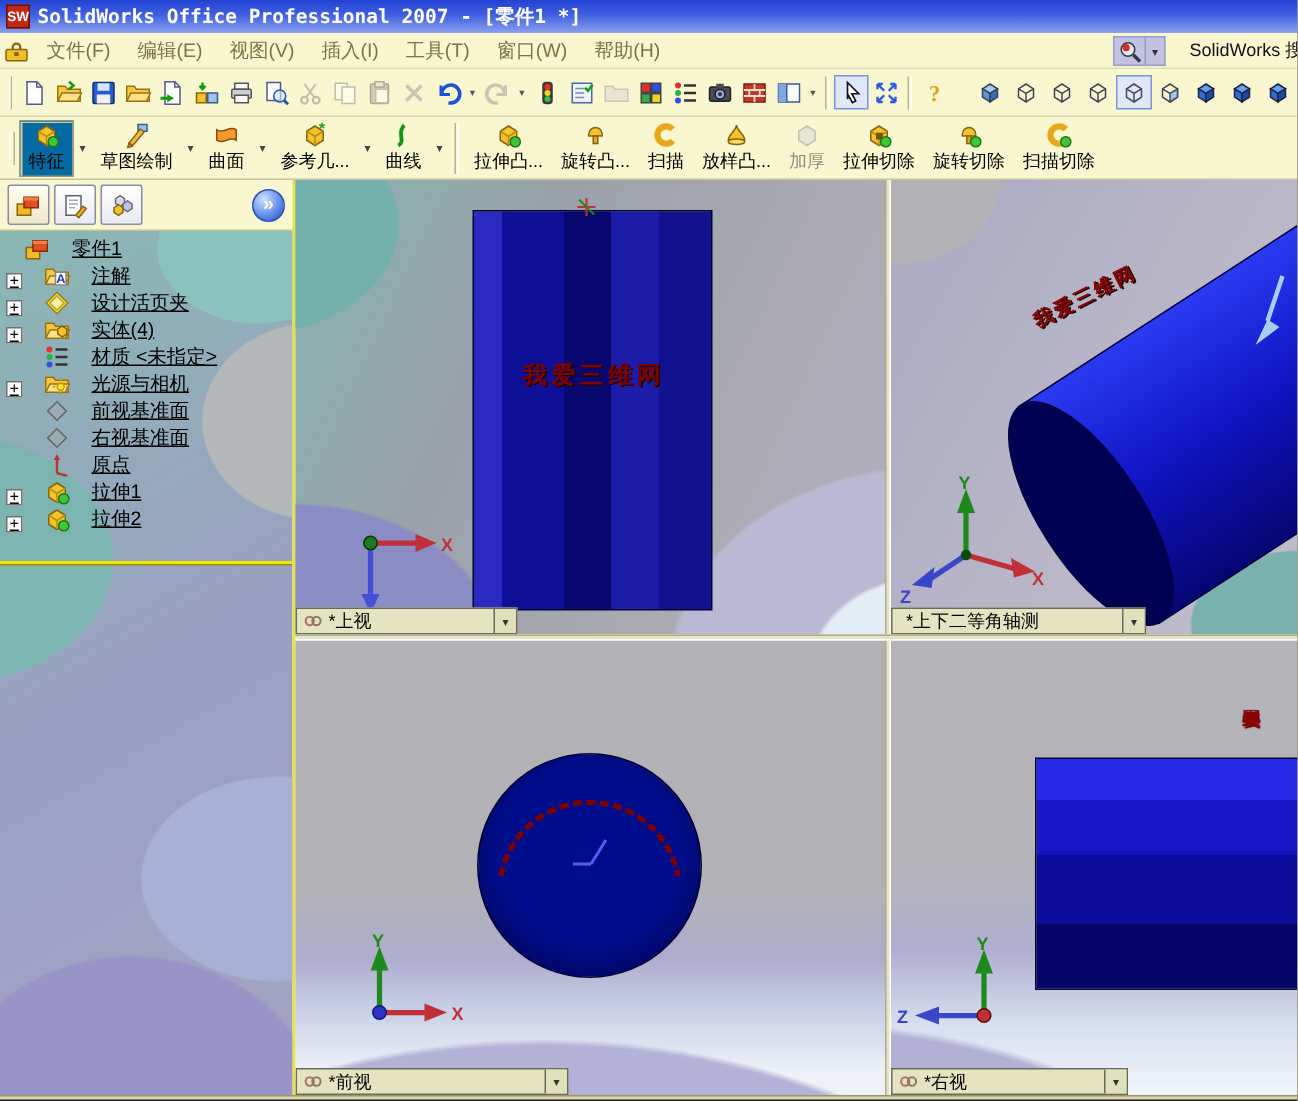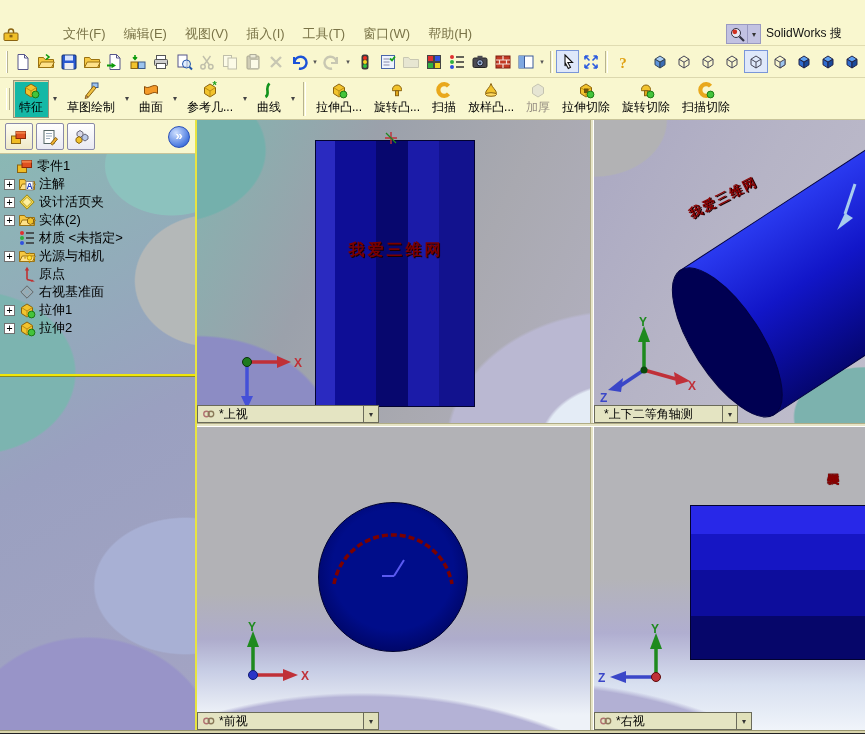--- a/index.html
+++ b/index.html
@@ -10,49 +10,49 @@
   #titlebar { position:absolute; left:0; top:0; width:865px; height:22px;
     background:linear-gradient(180deg,#2342d2 0%,#3f5fe0 45%,#8aa0ee 100%);
     display:flex; align-items:center; gap:5px; padding-left:4px;
     font-family:"DejaVu Sans Mono", monospace; font-weight:bold; font-size:13px; color:#fff; }
   .swlogo { width:16px; height:16px; background:#c02818; border:1px solid #6e0e06;
     color:#fff; font-size:9px; font-weight:bold; display:flex; align-items:center; justify-content:center;
     font-family:"Liberation Sans", sans-serif; }
 
   
   #menubar { position:absolute; left:0; top:22px; width:865px; height:24px; background:#f9f7cf;
-    border-bottom:1px solid #e0dcb2; display:flex; align-items:center; font-size:13px; color:#7a7448;gap:32px; }
+    border-bottom:1px solid #e0dcb2; display:flex; align-items:center; font-size:13px; color:#7a7448; }
   #menubar .appicon { width:22px; height:20px; display:flex; align-items:center; justify-content:center; }
   .mitem { padding:0 9px; height:100%; display:flex; align-items:center; cursor:default; }
   #searchbox { margin-left:auto; display:flex; align-items:center; height:20px; margin-right:0; }
   #searchbox .sicon { width:22px; height:20px; background:#c2c2e2; border:1px solid #9a9ac2;
     display:flex; align-items:center; justify-content:center; }
   #searchbox .sdd { width:13px; font-size:8px; color:#333; text-align:center; background:#c2c2e2;
     border:1px solid #9a9ac2; border-left:none; height:20px; line-height:20px; }
-  #searchbox .slabel { font-size:12px; color:#111; padding:0 2px 0 5px; white-space:nowrap; overflow:hidden; width:104px; }
+  #searchbox .slabel { font-size:12px; color:#111; padding:0 2px 0 16px; white-space:nowrap; overflow:hidden; width:88px; }
 
   
   #toolbar1 { position:absolute; left:0; top:46px; width:865px; height:32px; background:#f9f7cf;
     border-bottom:1px solid #dcd8ae; display:flex; align-items:center; padding-left:3px; }
   .grip { width:4px; height:22px; border-left:1px solid #fff; border-right:1px solid #b8b490; margin:0 3px; }
   .tbtn { width:23px; height:23px; display:flex; align-items:center; justify-content:center; border:1px solid transparent; }
   .tbtn.sel { border:1px solid #7a96d8; background:#dfe8fa; }
   .tbtn.dis { opacity:.5; filter:grayscale(.9); }
   .tdd { width:10px; font-size:7px; color:#555; text-align:center; }
   .tsep { width:3px; height:22px; border-left:1px solid #b8b490; border-right:1px solid #fff; margin:0 3px; }
   #viewbar { margin-left:14px; display:flex; align-items:center; }
   #viewbar .tbtn { width:24px; }
   .clip { width:9px; overflow:hidden; }
 
   #toolbar2 { position:absolute; left:0; top:78px; width:865px; height:42px; background:#f9f7cf;
     border-bottom:1px solid #c8c49a; display:flex; align-items:center; padding-left:3px; overflow:hidden; }
   .fbtn { display:flex; flex-direction:column; align-items:center; justify-content:center;
     padding:1px 5px 2px; height:38px; font-size:12px; color:#000; white-space:nowrap; border:1px solid transparent; }
   .fbtn .ficon { height:20px; display:flex; align-items:center; }
-  .fbtn.sel { background:#14b8a6; border:1px solid #9a967a; box-shadow:1px 1px 0 #d8d4aa inset;text-align:center; }
+  .fbtn.sel { background:#0369a1; border:1px solid #9a967a; box-shadow:1px 1px 0 #d8d4aa inset;text-align:center; }
   .fbtn.dis { opacity:.55; filter:grayscale(.85); }
   .fbtn.dis .flabel { color:#701a75; }
   .fdd { width:12px; font-size:8px; color:#444; text-align:center; align-self:center; }
   .fsep { width:3px; height:34px; border-left:1px solid #b8b490; border-right:1px solid #fff; margin:0 4px; }
 
   
   #panel { position:absolute; left:0; top:120px; width:197px; height:610px; border-right:2px solid #e8e440; overflow:hidden; }
   #ptabs { height:34px; background:#f9f7cf; border-bottom:1px solid #c8c49a; display:flex; align-items:center; gap:3px; padding:0 5px; }
   .ptab { width:28px; height:27px; border:1px solid #8a8aa8; border-radius:2px;
     background:linear-gradient(#ffffff,#e9e9f2); display:flex; align-items:center; justify-content:center; }
@@ -61,21 +61,21 @@
     background:radial-gradient(circle at 35% 30%, #cfe0ff, #4a7ae0 70%, #2a50b8);
     color:#fff; font-size:13px; font-weight:bold; display:flex; align-items:center; justify-content:center; padding-bottom:2px; }
   #ptree { position:absolute; left:0; top:34px; right:0; bottom:0; padding-top:3px;
     background:
       radial-gradient(120px 90px at 88% 2%, #8cc2be 0 55%, rgba(0,0,0,0) 56%),
       radial-gradient(150px 130px at 108% 22%, #b4b8b8 0 50%, rgba(0,0,0,0) 51%),
       radial-gradient(230px 180px at -15% 38%, #7cb4b0 0 45%, rgba(0,0,0,0) 46%),
       radial-gradient(260px 240px at 45% 105%, #9894c8 0 50%, rgba(0,0,0,0) 51%),
       radial-gradient(200px 150px at 95% 75%, #a8b0d4 0 45%, rgba(0,0,0,0) 46%),
       linear-gradient(150deg, #8ab8b4 0%, #9aa0c0 50%, #a4a4c4 100%); }
-  .trow { height:18px; display:flex; align-items:center; gap:3px; font-size:13px; color:#000; padding-left:4px; }
+  .trow { height:18px; display:flex; align-items:flex-end; gap:14px; font-size:13px; color:#000; padding-left:4px;text-decoration:underline; }
   .trow.troot { padding-left:16px; }
   .plus { width:11px; height:11px; border:1px solid #707070; background:#fff; font-size:10px; line-height:9px;
     text-align:center; color:#000; flex:none; font-family:"DejaVu Sans Mono", monospace; }
   .plus-spacer { width:11px; flex:none; }
   .ticon { width:18px; height:18px; flex:none; display:flex; align-items:center; justify-content:center; }
   .tlabel { white-space:nowrap; }
   #rollback { position:absolute; left:0; right:0; top:220px; height:3px; background:#f0e60a; border-bottom:1px solid #8a8a20; }
 
   
   #graphics { position:absolute; left:197px; top:120px; width:668px; height:610px; }
@@ -131,20 +131,24 @@
     writing-mode:vertical-rl; transform:scale(1.1,.6); transform-origin:top left; letter-spacing:-2px; }
 
   #frame-bottom { position:absolute; left:0; top:730px; width:865px; height:4px; background:#d8d4ac; border-top:1px solid #9a966e; border-bottom:1px solid #222; }
   svg { display:block; }
 </style>
 </head>
 <body>
 
 <div id="app">
 
+  <div id="titlebar">
+    <span class="swlogo">SW</span>
+    <span>SolidWorks Office Professional 2007 - [零件1 *]</span>
+  </div>
 
   <div id="menubar">
     <span class="appicon">
         <svg width="18" height="18" viewBox="0 0 18 18">
           <rect x="2" y="8" width="14" height="7.5" rx="1" fill="#f0c028" stroke="#8a6310"></rect>
           <path d="M6.5 8V6.5a2.5 2.5 0 0 1 5 0V8" fill="none" stroke="#8a6310" stroke-width="1.5"></path>
           <rect x="7.5" y="9.8" width="3" height="2.6" fill="#8a6310"></rect>
         </svg>
       </span>
     <span id="menu-items" style="display:flex;height:100%">
@@ -599,21 +603,21 @@
         </div>
         <div class="trow">
           <span class="plus">+</span>
           <span class="ticon">
             <svg width="18" height="18" viewBox="0 0 18 18">
               <path d="M1.5 4.5h5l1.5 2h8.5v8h-15z" fill="#f6c842" stroke="#9a7210"></path>
               <path d="M1.5 14.5l2.8-5.5h13l-2.8 5.5z" fill="#ffe289" stroke="#9a7210"></path>
               <path d="M9.5 8.2l3-1.8 3 1.8v3.6l-3 1.8-3-1.8z" fill="#f2c32c" stroke="#8a6310"></path>
             </svg>
           </span>
-          <span class="tlabel">实体(2)</span>
+          <span class="tlabel">实体(4)</span>
         </div>
         <div class="trow">
           <span class="plus-spacer"></span>
           <span class="ticon">
             <svg width="18" height="18" viewBox="0 0 18 18">
               <circle cx="4" cy="4" r="2" fill="#e03030"></circle>
               <circle cx="4" cy="9" r="2" fill="#2fb040"></circle>
               <circle cx="4" cy="14" r="2" fill="#3050e0"></circle>
               <path d="M8 4h8M8 9h8M8 14h8" stroke="#333" stroke-width="1.6"></path>
             </svg>
@@ -629,37 +633,47 @@
               <circle cx="11.5" cy="10.8" r="2.3" fill="#ffe23a" stroke="#c89600"></circle>
               <path d="M11.5 7.2V5.5M11.5 14.4v1.7M7.9 10.8H6.2M15.1 10.8h1.7" stroke="#c89600" stroke-width="1.2"></path>
             </svg>
           </span>
           <span class="tlabel">光源与相机</span>
         </div>
         <div class="trow">
           <span class="plus-spacer"></span>
           <span class="ticon">
             <svg width="18" height="18" viewBox="0 0 18 18">
+              <path d="M9 2.8L15.2 9 9 15.2 2.8 9z" fill="none" stroke="#666"></path>
+              <path d="M9 5.3L12.7 9 9 12.7 5.3 9z" fill="none" stroke="#aaa"></path>
+            </svg>
+          </span>
+          <span class="tlabel">前视基准面</span>
+        </div>
+        <div class="trow">
+          <span class="plus-spacer"></span>
+          <span class="ticon">
+            <svg width="18" height="18" viewBox="0 0 18 18">
+              <path d="M9 2.8L15.2 9 9 15.2 2.8 9z" fill="none" stroke="#666"></path>
+              <path d="M9 5.3L12.7 9 9 12.7 5.3 9z" fill="none" stroke="#aaa"></path>
+            </svg>
+          </span>
+          <span class="tlabel">右视基准面</span>
+        </div>
+        <div class="trow">
+          <span class="plus-spacer"></span>
+          <span class="ticon">
+            <svg width="18" height="18" viewBox="0 0 18 18">
               <path d="M9 14.5V5" stroke="#c03030" stroke-width="1.6"></path>
               <path d="M9 1.8L6.8 5.6h4.4z" fill="#c03030"></path>
               <path d="M9 14.5l5 1.3" stroke="#c03030" stroke-width="1.6"></path>
               <path d="M16.8 16.5l-3.6.2.8-2.2z" fill="#c03030"></path>
             </svg>
           </span>
           <span class="tlabel">原点</span>
-        </div>
-        <div class="trow">
-          <span class="plus-spacer"></span>
-          <span class="ticon">
-            <svg width="18" height="18" viewBox="0 0 18 18">
-              <path d="M9 2.8L15.2 9 9 15.2 2.8 9z" fill="none" stroke="#666"></path>
-              <path d="M9 5.3L12.7 9 9 12.7 5.3 9z" fill="none" stroke="#aaa"></path>
-            </svg>
-          </span>
-          <span class="tlabel">右视基准面</span>
         </div>
         <div class="trow">
           <span class="plus">+</span>
           <span class="ticon">
             <svg width="18" height="18" viewBox="0 0 18 18">
               <path d="M3.5 6.5L9 3l5.5 3.5v6L9 16l-5.5-3.5z" fill="#f2c32c" stroke="#8a6310"></path>
               <path d="M3.5 6.5L9 10l5.5-3.5M9 10v6" fill="none" stroke="#b98d14"></path>
               <circle cx="13.5" cy="13.5" r="3.4" fill="#43c43b" stroke="#1b7a14"></circle>
             </svg>
           </span>
@@ -690,21 +704,21 @@
       </svg>
       <svg class="triad" style="left:20px;top:220px" width="90" height="84" viewBox="0 0 90 84">
         <line x1="30" y1="22" x2="62" y2="22" stroke="#c03038" stroke-width="3.5"></line>
         <path d="M60 16l14 6-14 6z" fill="#c03038"></path>
         <text x="77" y="27" fill="#c03038">X</text>
         <line x1="30" y1="22" x2="30" y2="58" stroke="#4450d8" stroke-width="3.5"></line>
         <path d="M24 56l6 13 6-13z" fill="#4450d8"></path>
         <text x="25" y="82" fill="#3a46c8">Z</text>
         <circle cx="30" cy="22" r="4.5" fill="#1e7a1e" stroke="#09320a"></circle>
       </svg>
-      <div class="vlabel" style="width:182px">
+      <div class="vlabel" style="width:148px">
         <span class="chain">
             <svg width="18" height="18" viewBox="0 0 18 18">
               <circle cx="6.2" cy="9" r="3.1" fill="none" stroke="#b07070" stroke-width="1.5"></circle>
               <circle cx="11.2" cy="9" r="3.1" fill="none" stroke="#8a7a5a" stroke-width="1.5"></circle>
             </svg>
           </span>
         <span class="vtext">*上视</span>
         <span class="varrow">▾</span>
       </div>
     </div>
@@ -734,21 +748,21 @@
         <path d="M40 26l6-16 6 16z" fill="#1e8a1e"></path>
         <text x="41" y="10" fill="#1e8a1e">Y</text>
         <line x1="46" y1="54" x2="78" y2="63" stroke="#c03038" stroke-width="3.5"></line>
         <path d="M76 56l16 9-14 4z" fill="#c03038"></path>
         <text x="90" y="74" fill="#c03038">X</text>
         <line x1="46" y1="54" x2="22" y2="70" stroke="#3a46c8" stroke-width="3.5"></line>
         <path d="M25 62l-15 12 13 2z" fill="#3a46c8"></path>
         <text x="2" y="86" fill="#3a46c8">Z</text>
         <circle cx="46" cy="54" r="3.5" fill="#0a4a0a"></circle>
       </svg>
-      <div class="vlabel" style="width:144px">
+      <div class="vlabel" style="width:170px">
         <span class="vtext" style="padding-left:6px">*上下二等角轴测</span>
         <span class="varrow">▾</span>
       </div>
     </div>
 
     <div id="vp-bl" class="viewport">
       <div id="bl-circle"></div>
       <svg id="bl-arc" width="150" height="150" viewBox="0 0 150 150">
         <path d="M16 82 A60 60 0 0 1 134 82" fill="none" stroke="#7a0000" stroke-width="3.5" stroke-dasharray="6 3"></path>
         <path d="M86 58l-10 16M76 74h-12" stroke="#5a5af0" stroke-width="2"></path>

